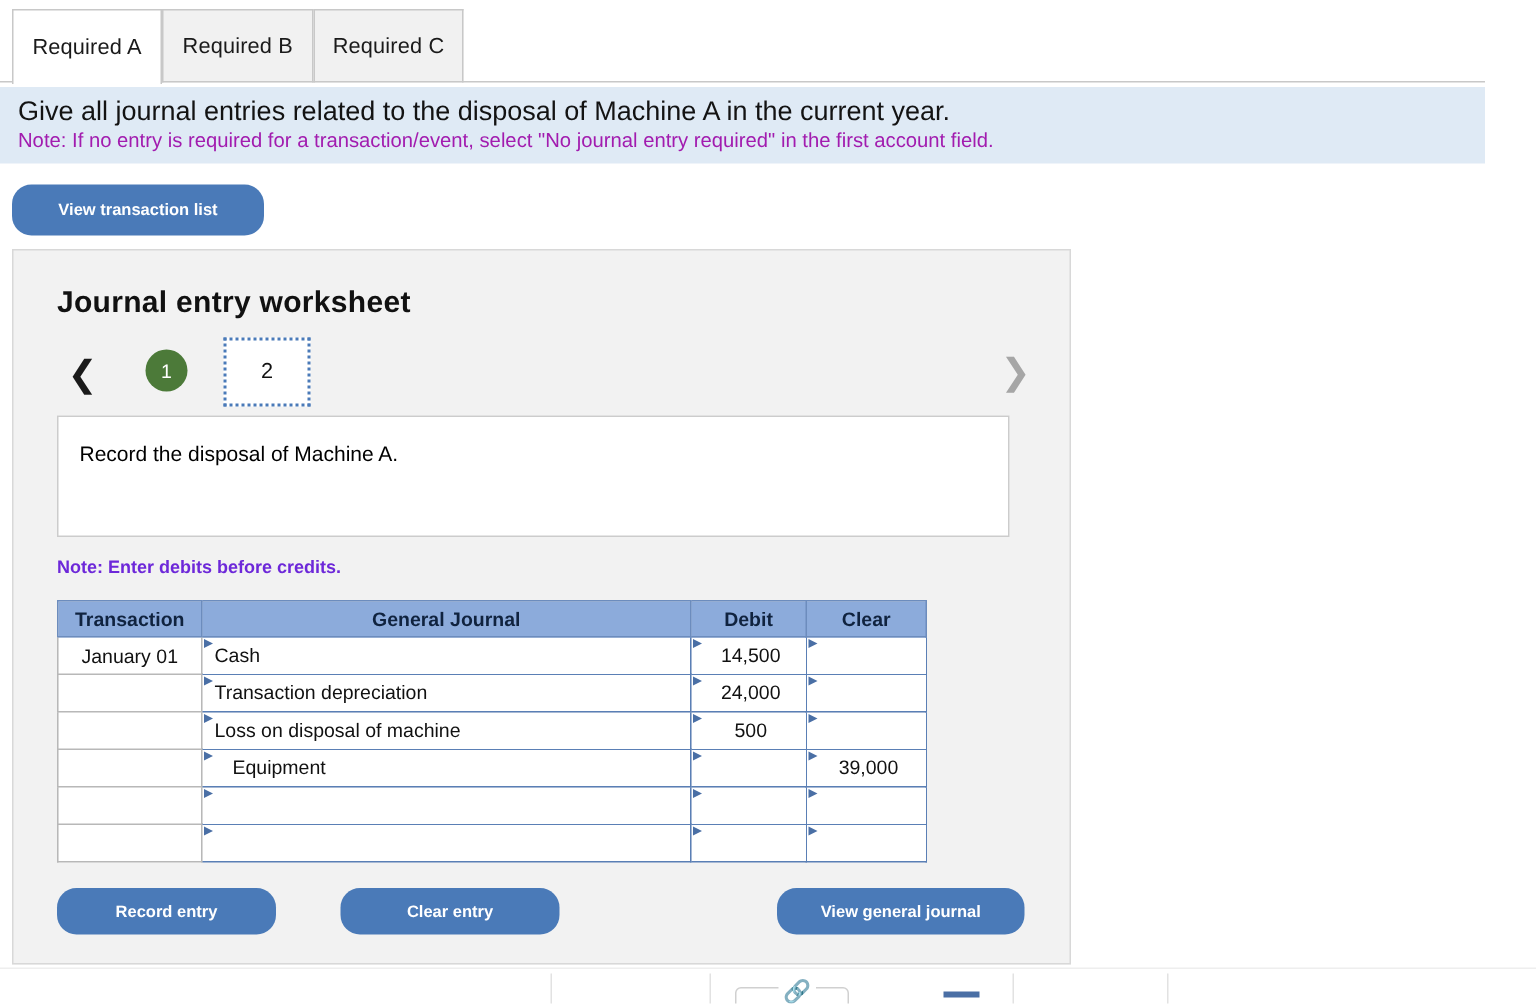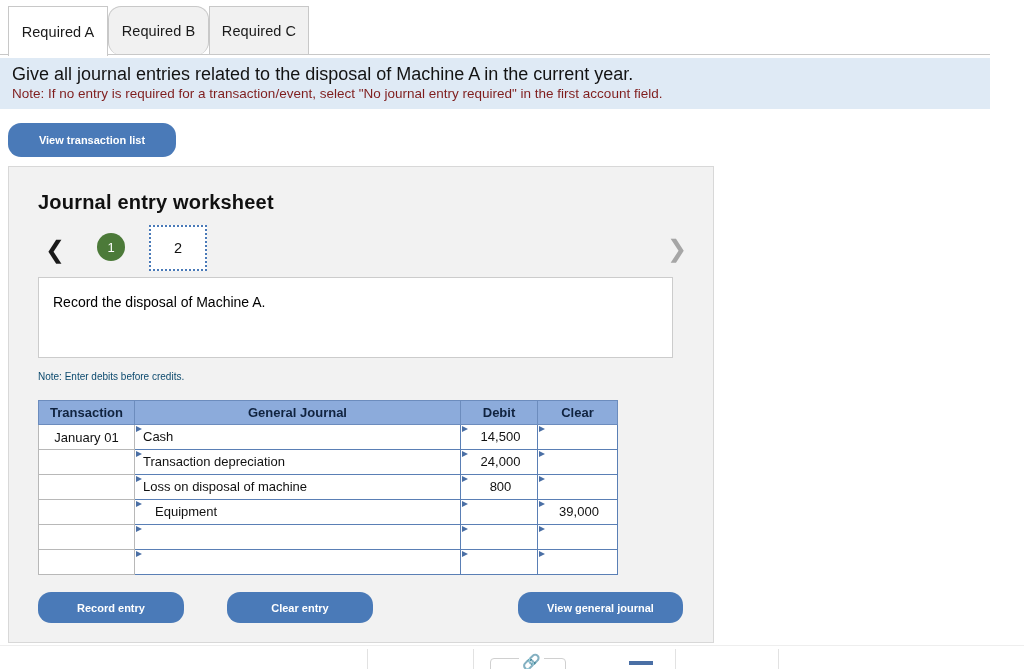--- a/index.html
+++ b/index.html
@@ -49,21 +49,21 @@
     align-items: center;
     justify-content: center;
     letter-spacing: 0.1px;
   }
   .tab.active {
     background: #ffffff;
     z-index: 3;
     height: 50px;
   }
   .tab-0 { left: 8px;   width: 100px; text-align: right; }
-  .tab-1 { left: 108px; width: 101px; border-radius: 13px; }
+  .tab-1 { left: 108px; width: 101px; }
   .tab-2 { left: 209px; width: 100px; }
 
   
   .banner {
     position: absolute;
     left: 0;
     top: 58px;
     width: 990px;
     height: 51px;
     background: #dfeaf5;
@@ -71,21 +71,21 @@
     padding: 7px 0 0 12px;
   }
   .banner-line1 {
     font-size: 18px;
     color: #131313;
     line-height: 19px;
     white-space: nowrap;
   }
   .banner-line2 {
     font-size: 13.5px;
-    color: #7f1d1d;
+    color: #a21caf;
     line-height: 19px;
     white-space: nowrap;
   }
 
   
   .btn {
     background: #4a7ab8;
     color: #ffffff;
     font-size: 11px;
     font-weight: bold;
@@ -182,23 +182,23 @@
   .desc-text {
     padding: 16px 0 0 14px;
     font-size: 14px;
     color: #000000;
   }
 
   .note-debits {
     position: absolute;
     left: 29px;
     top: 204px;
-    font-size: 10px;
-    color: #0c4a6e;
-    font-weight: normal;
+    font-size: 12px;
+    color: #6d28d9;
+    font-weight: bold;
   }
 
   
   .jtable {
     position: absolute;
     left: 29px;
     top: 233px;
     border-collapse: collapse;
     font-size: 13px;
     table-layout: fixed;
@@ -420,21 +420,21 @@
           </td>
         </tr>
         <tr>
           <td class="cell-txn"></td>
           <td class="cell-input">
             <span class="marker"></span>
             <span class="val">Loss on disposal of machine</span>
           </td>
           <td class="cell-input">
             <span class="marker"></span>
-            <span class="val num">800</span>
+            <span class="val num">500</span>
           </td>
           <td class="cell-input">
             <span class="marker"></span>
             <span class="val num"></span>
           </td>
         </tr>
         <tr>
           <td class="cell-txn"></td>
           <td class="cell-input">
             <span class="marker"></span>

